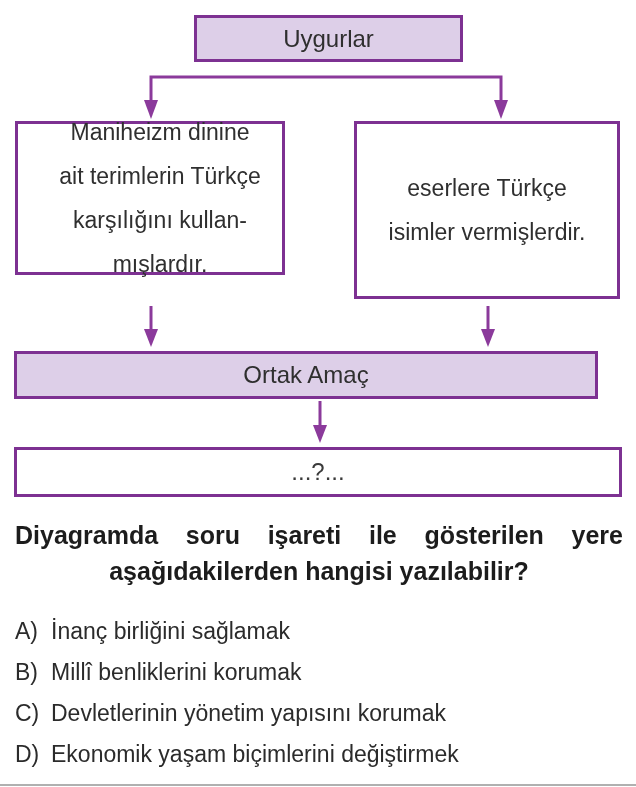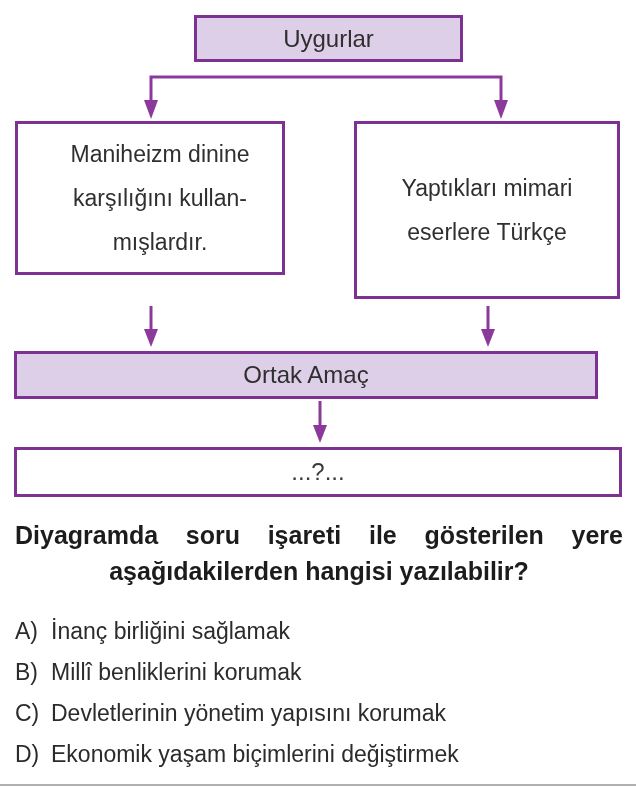--- a/index.html
+++ b/index.html
@@ -75,27 +75,28 @@
     <path class="conn-line" d="M320,401 L320,426"></path>
     <polygon class="conn-head" points="313,425 327,425 320,443"></polygon>
   </svg>
 
   <div class="dbox filled root-box">
     <span>Uygurlar</span>
   </div>
 
   <div class="dbox fact-box fact-left">
     <span>Maniheizm dinine</span>
+    <span>ait terimlerin Türkçe</span>
     <span>karşılığını kullan-</span>
     <span>mışlardır.</span>
   </div>
 
   <div class="dbox fact-box fact-right">
-    <span>Yaptıkları mimari</span>
     <span>eserlere Türkçe</span>
+    <span>isimler vermişlerdir.</span>
   </div>
 
   <div class="dbox filled goal-bar">
     <span>Ortak Amaç</span>
   </div>
 
   <div class="dbox qmark-box">
     <span>...?...</span>
   </div>
 

